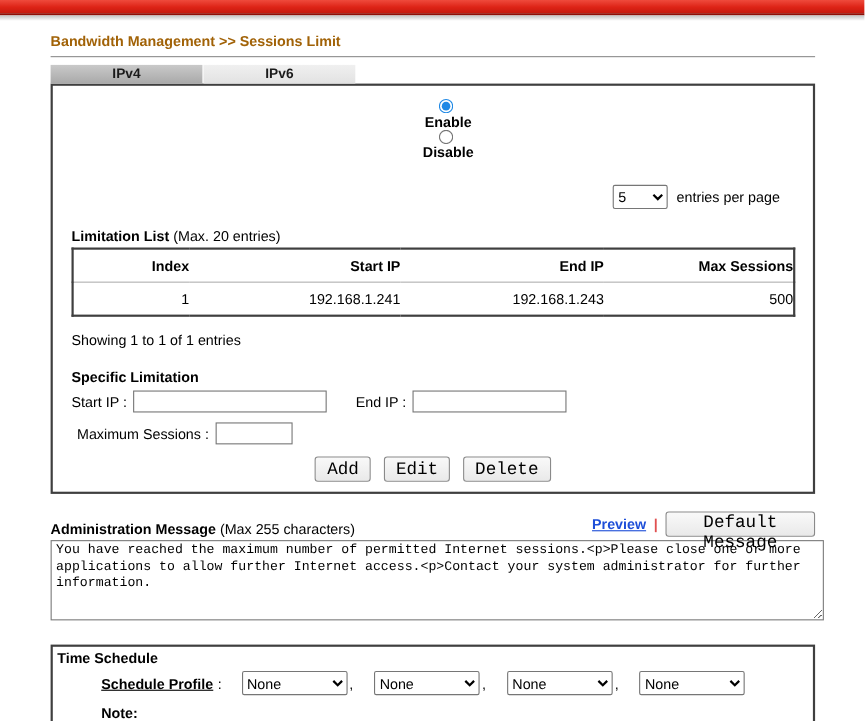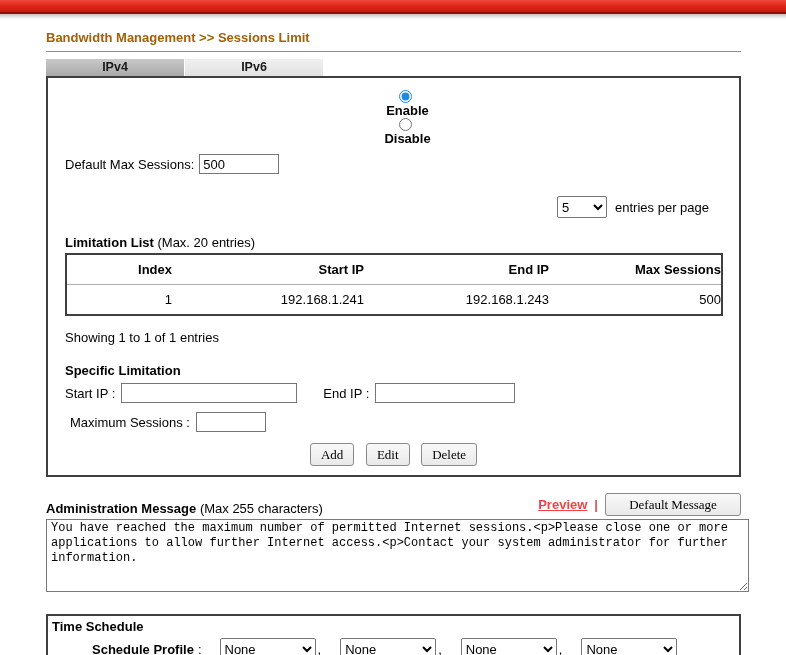--- a/index.html
+++ b/index.html
@@ -73,32 +73,32 @@
 
   .spec-title { margin: 18px 0 5px 17px; font-weight: bold; }
   .ip-row { margin-left: 17px; display: flex; align-items: center; }
   .start-ip-input { width: 168px; margin-left: 6px; }
   .end-ip-label { margin-left: 26px; }
   .end-ip-input { width: 132px; margin-left: 6px; }
   .ms-row { margin: 9px 0 0 22px; display: flex; align-items: center; }
   .ms-input { width: 62px; margin-left: 6px; }
 
   button {
-    font-family: Liberation Serif, serif; font-size: 13px;
+    font-family: Liberation Mono, monospace; font-size: 16px;
     background: linear-gradient(#f9f9f9, #e9e9e9);
     border: 1px solid #8a8a8a; border-radius: 3px;
     height: 21px; padding: 0 10px; cursor: pointer; color: #000;
   }
   .btn-row { text-align: center; margin-top: 11px; }
   .btn-row button { margin: 0 4px; }
 
   .admin-header { display: flex; justify-content: space-between; align-items: flex-end; margin-top: 16px; }
   .admin-title b { font-weight: bold; }
   .admin-right { display: flex; align-items: center; gap: 7px; }
-  .preview-link { font-weight: bold; text-decoration: underline; color: #ef4444; cursor: pointer; }
+  .preview-link { font-weight: bold; text-decoration: underline; color: #1d4ed8; cursor: pointer; }
   .preview-sep { color: #e05050; font-weight: bold; }
   .default-msg-btn { width: 134px; padding: 0; }
 
   textarea.admin-text {
     display: block; width: 703px; box-sizing: border-box; height: 73px;
     border: 1px solid #7a7a7a; margin-top: 3px;
     font-family: "Liberation Mono", monospace; font-size: 12px; line-height: 15px;
     padding: 1px 4px; resize: vertical; color: #000;
   }
 
@@ -130,24 +130,20 @@
   <div class="panel">
 
     <div class="radio-row">
       <input type="radio" name="mode" checked="" style="">
       <span>Enable</span>
       <span class="radio-gap"></span>
       <input type="radio" name="mode" style="">
       <span>Disable</span>
     </div>
 
-    <div class="dms-row">
-      <span>Default Max Sessions:</span>
-      <input class="text dms-input" type="text" value="500" style="">
-    </div>
 
     <div class="epp-row">
       <select class="epp-select"><option>5</option></select>
       <span>entries per page</span>
     </div>
 
     <div class="ll-label">
       <b>Limitation List</b>
       <span>(Max. 20 entries)</span>
     </div>

